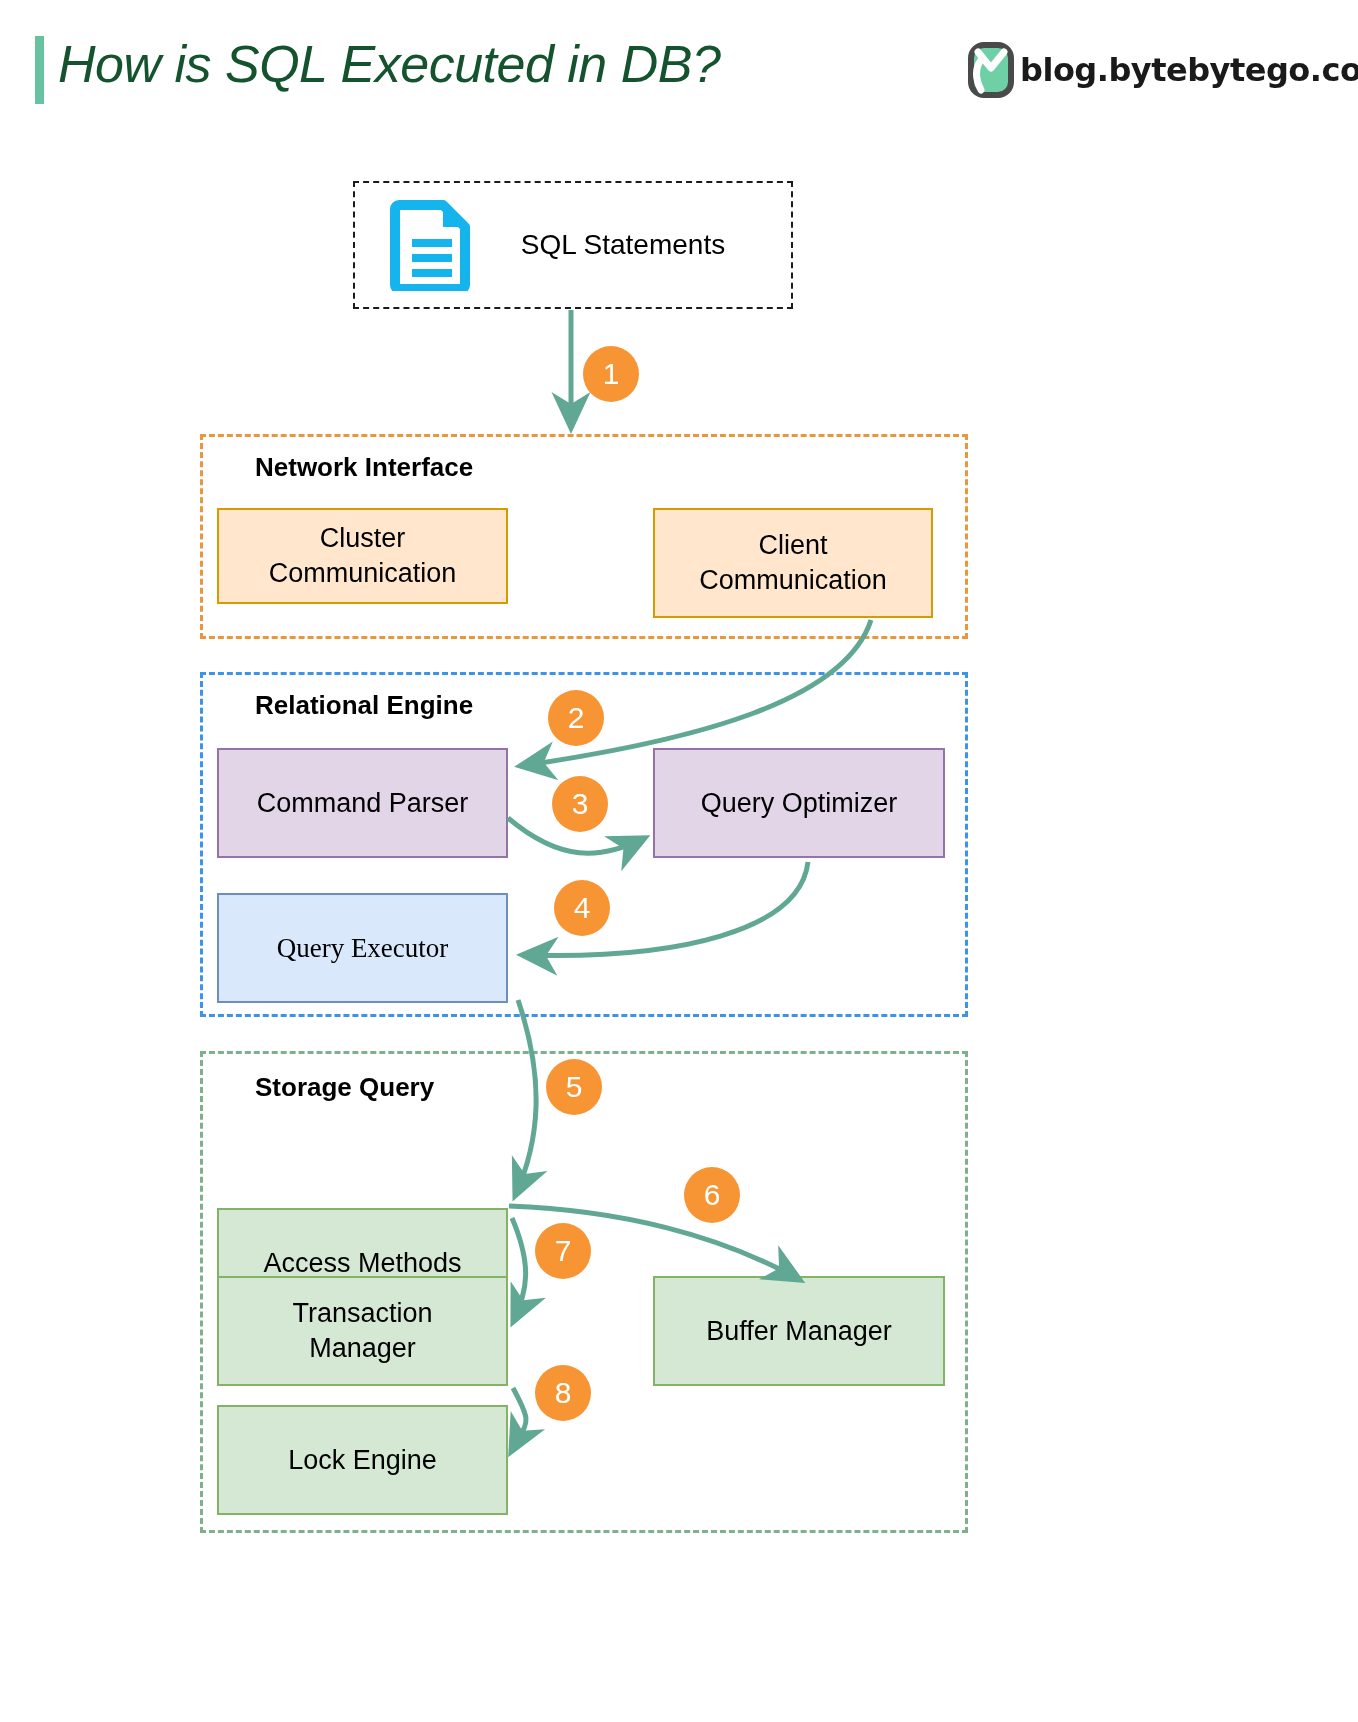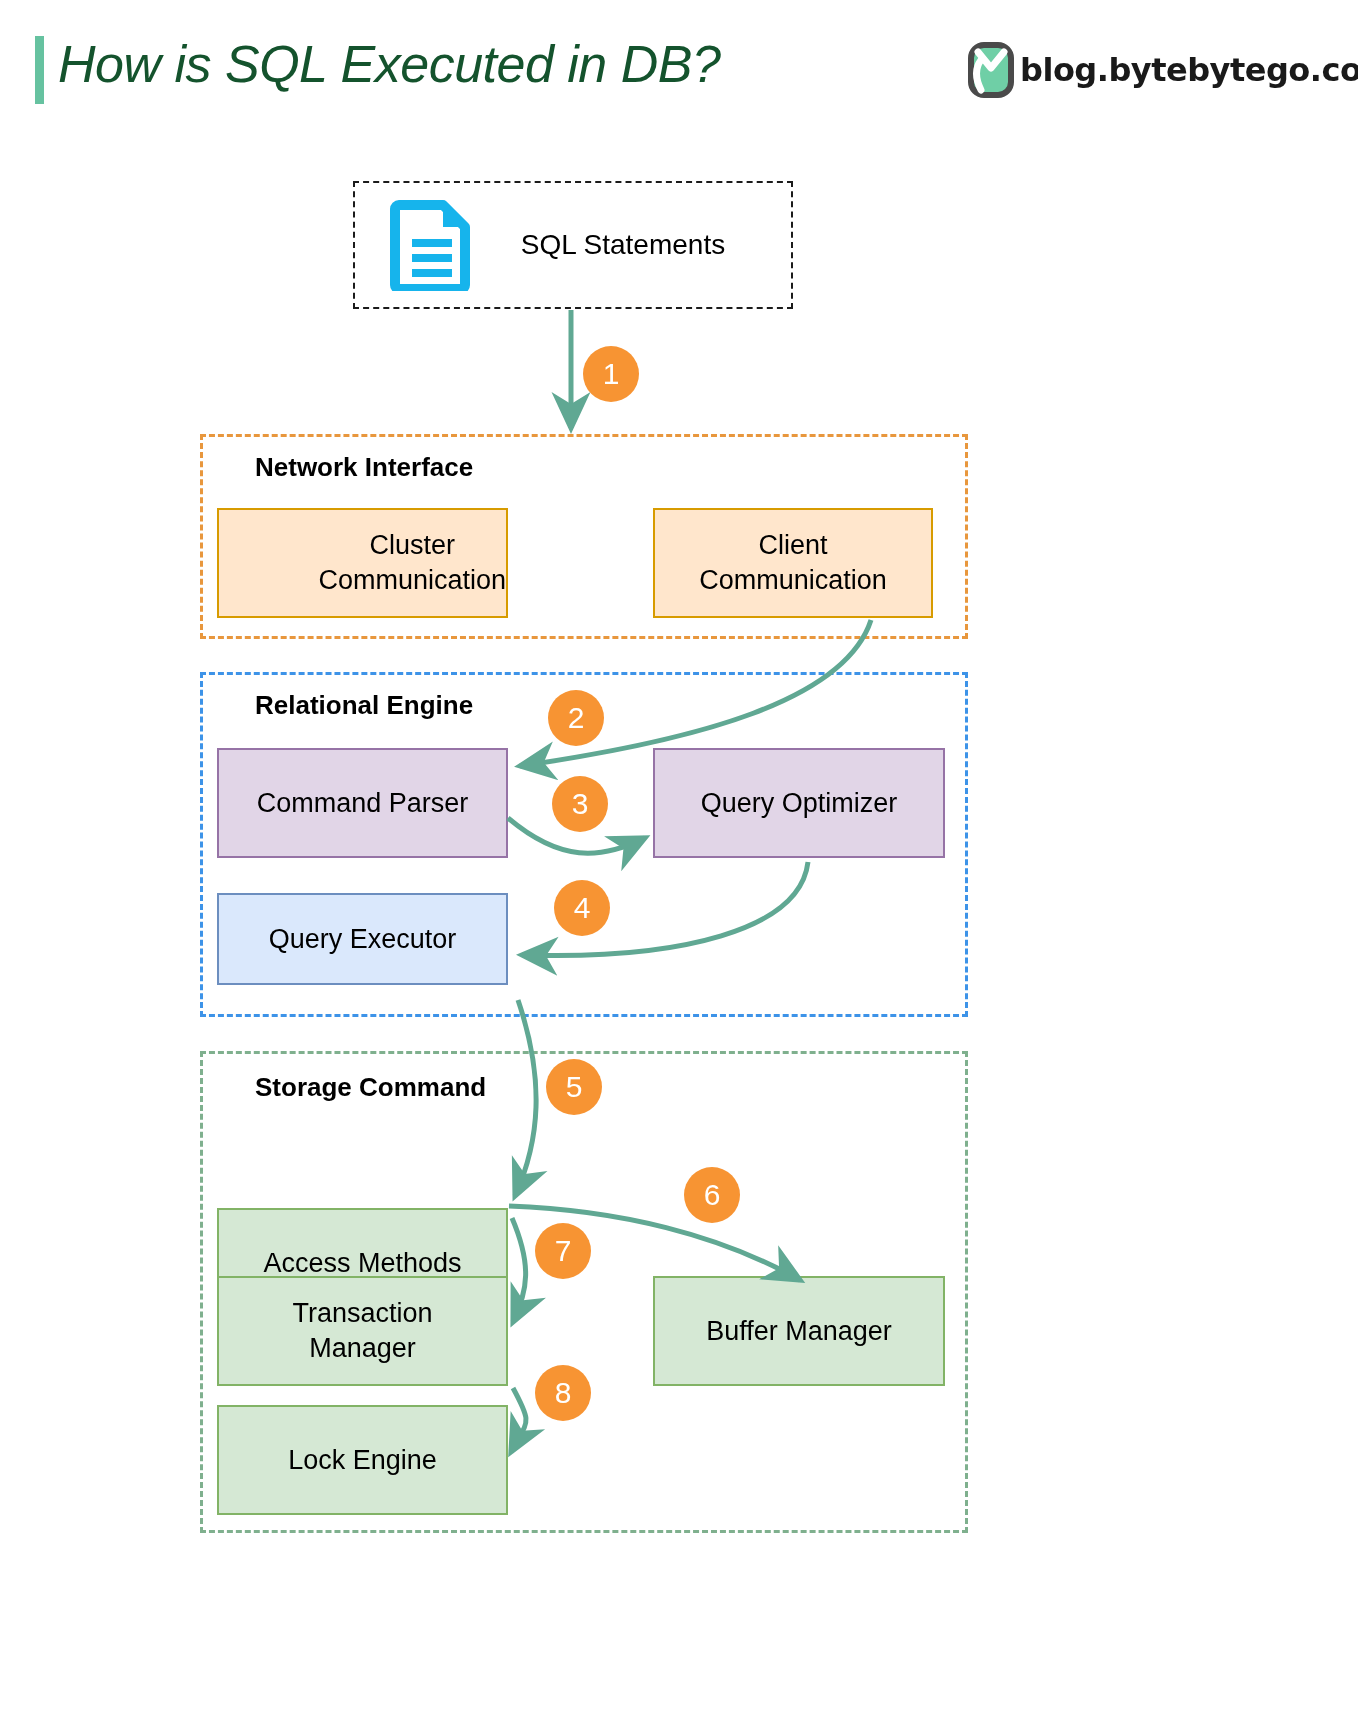--- a/index.html
+++ b/index.html
@@ -196,43 +196,43 @@
 
   <path d="M509,1206 C620,1210 720,1235 800,1280" fill="none" stroke="#60a893" stroke-width="5" marker-end="url(#ah)"></path>
 
   <path d="M512,1218 C532,1265 528,1290 513,1322" fill="none" stroke="#60a893" stroke-width="5" marker-end="url(#ah)"></path>
 
   <path d="M513,1388 C533,1425 528,1420 511,1452" fill="none" stroke="#60a893" stroke-width="5" marker-end="url(#ah)"></path>
 </svg>
 
 <div class="group" id="grp-network"></div>
 <div class="group-label" style="left:219px; top:452px;">Network Interface</div>
-<div class="node n-orange" style="left:217px; top:508px; width:291px; height:110px;justify-content:flex-end;">
+<div class="node n-orange" style="left:217px; top:508px; width:291px; height:96px;">
   <span style="white-space:pre-line;">Cluster
 Communication</span>
 </div>
 <div class="node n-orange" style="left:653px; top:508px; width:280px; height:110px;">
   <span style="white-space:pre-line;">Client
 Communication</span>
 </div>
 
 <div class="group" id="grp-relational"></div>
 <div class="group-label" style="left:219px; top:690px;">Relational Engine</div>
 <div class="node n-purple" style="left:217px; top:748px; width:291px; height:110px;">
   <span>Command Parser</span>
 </div>
 <div class="node n-purple" style="left:653px; top:748px; width:292px; height:110px;">
   <span>Query Optimizer</span>
 </div>
-<div class="node n-blue" style="left:217px; top:893px; width:291px; height:92px;">
+<div class="node n-blue" style="left:217px; top:893px; width:291px; height:110px;font-family:Liberation Serif, serif;">
   <span>Query Executor</span>
 </div>
 
 <div class="group" id="grp-storage"></div>
-<div class="group-label" style="left:219px; top:1072px;">Storage Command</div>
+<div class="group-label" style="left:219px; top:1072px;">Storage Query</div>
 <div class="node n-green" style="left:217px; top:1208px; width:291px; height:110px;">
   <span>Access Methods</span>
 </div>
 <div class="node n-green" style="left:653px; top:1276px; width:292px; height:110px;">
   <span>Buffer Manager</span>
 </div>
 <div class="node n-green" style="left:217px; top:1276px; width:291px; height:110px;">
   <span style="white-space:pre-line;">Transaction
 Manager</span>
 </div>

